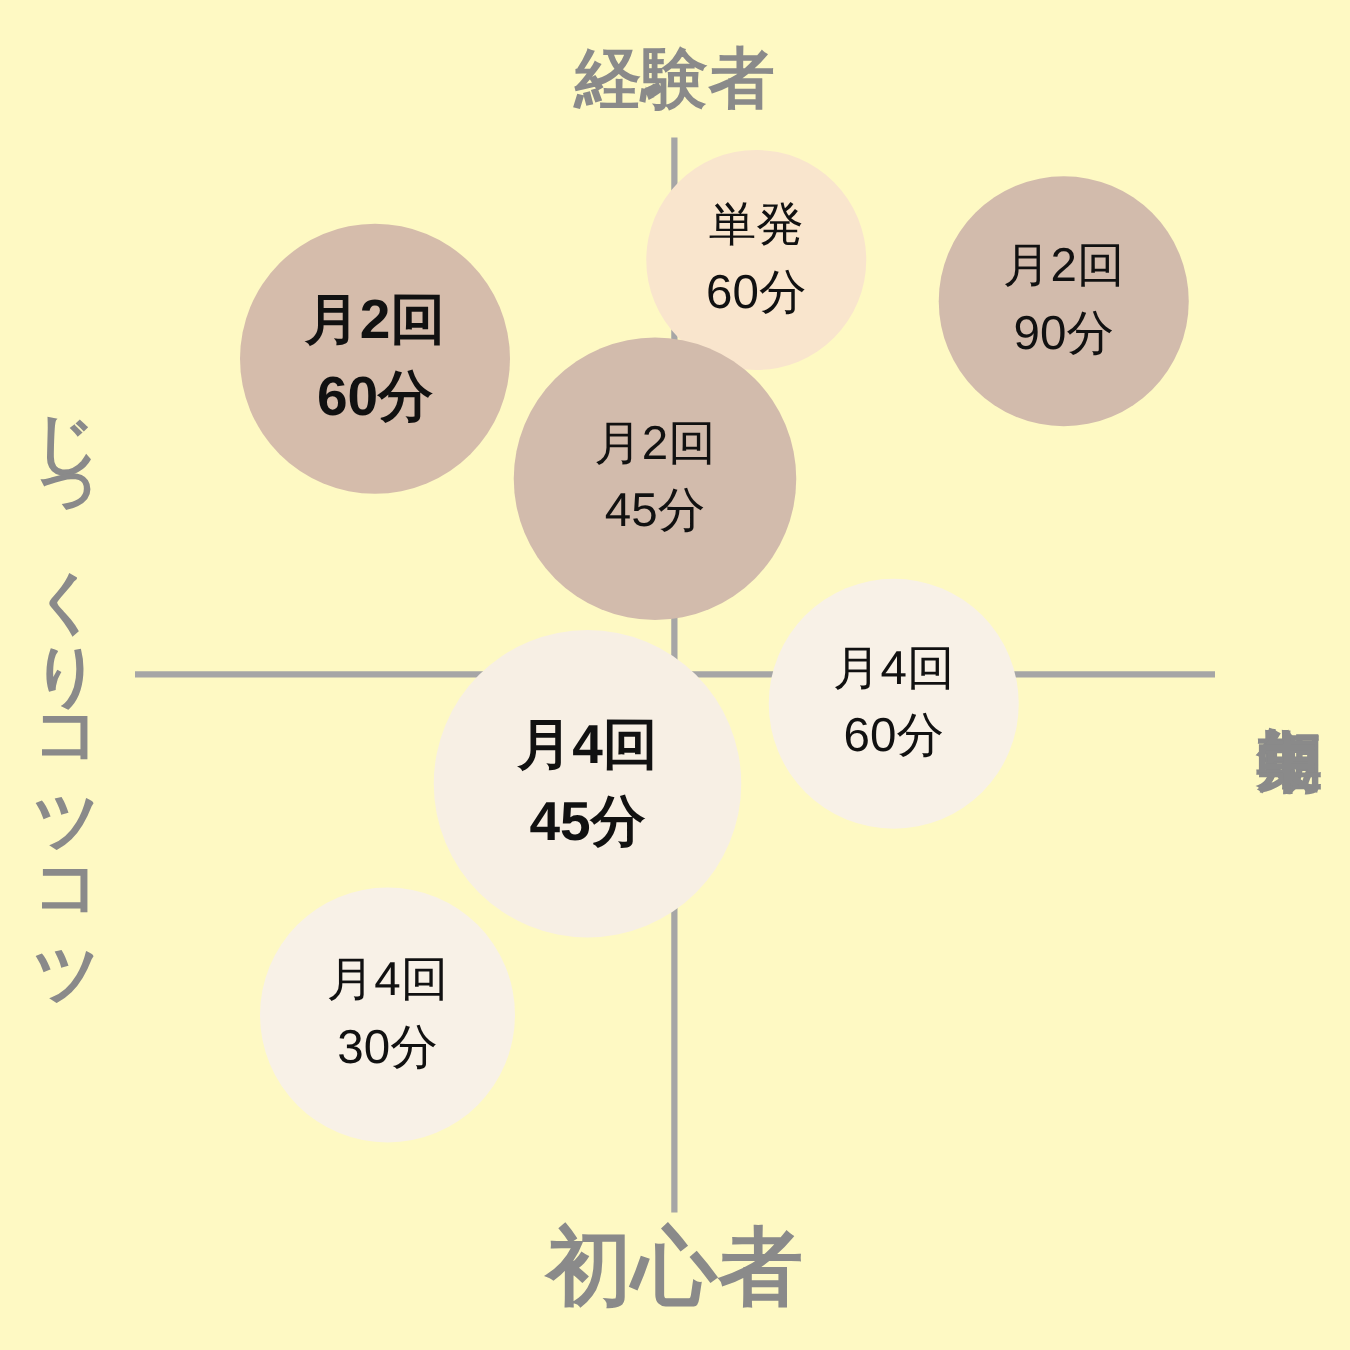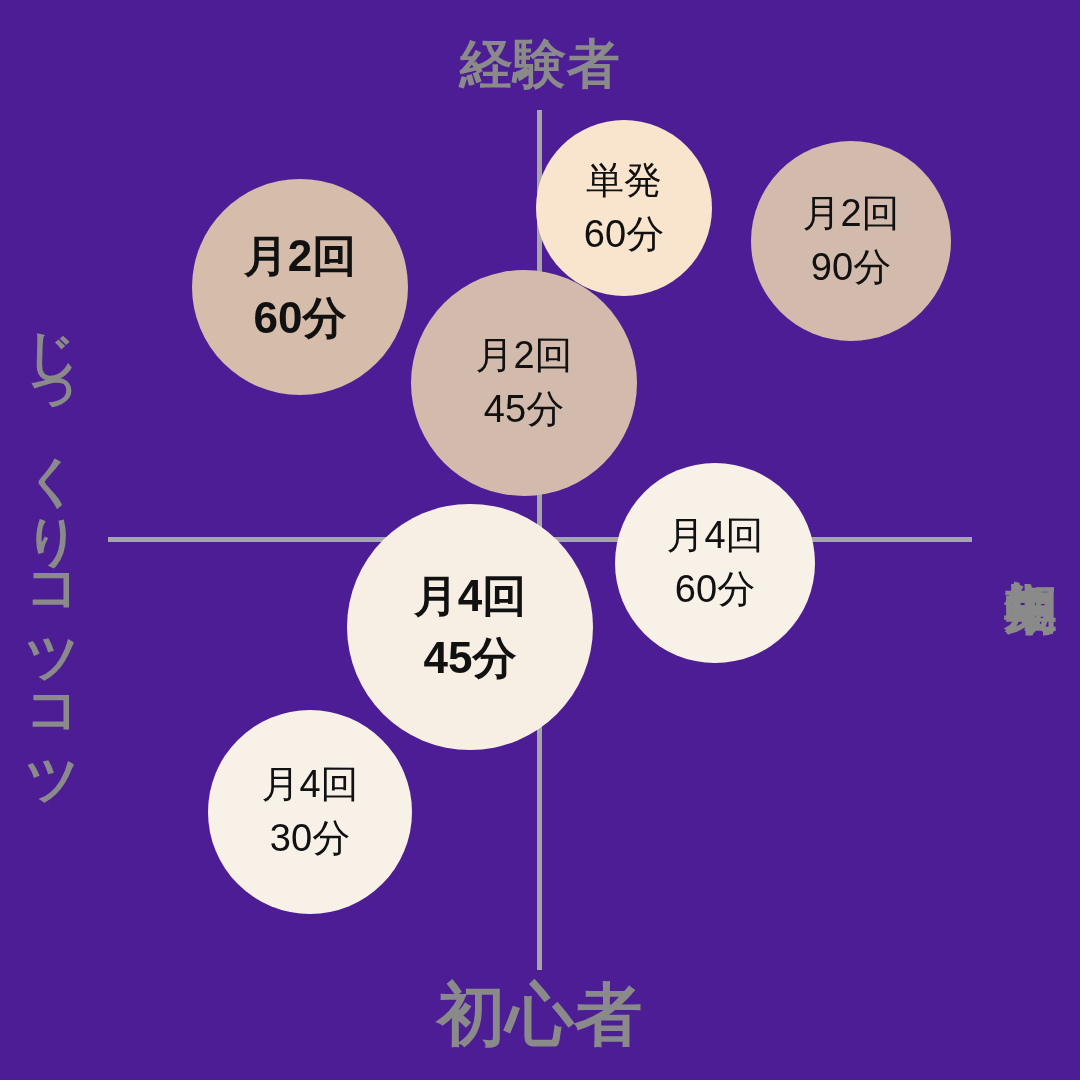--- a/index.html
+++ b/index.html
@@ -8,21 +8,21 @@
     padding: 0;
     background: #ffffff;
   }
   body {
     font-family: "Liberation Sans", "DejaVu Sans", sans-serif;
   }
   #stage {
     position: relative;
     width: 1080px;
     height: 1080px;
-    background: #4c1d95;
+    background: #fef9c3;
     overflow: hidden;
   }
 
   
   .axis {
     position: absolute;
     background: #a6a6a6;
   }
   .axis-v {
     left: 537px;
@@ -115,21 +115,21 @@
   <div class="axis-label axis-label-top">経験者</div>
   <div class="axis-label axis-label-bottom">初心者</div>
   <div class="axis-label axis-label-left">じっくりコツコツ</div>
   <div class="axis-label axis-label-right">短期集中</div>
 
   <div id="bubble-layer">
       <div class="bubble highlight" style="left: 192px; top: 179px; width: 216px; height: 216px; background: rgb(213, 188, 171);">
         <span class="line">月2回</span>
         <span class="line">60分</span>
       </div>
-      <div class="bubble normal" style="left: 536px; top: 120px; width: 176px; height: 176px; background: rgb(249, 229, 205);">
+      <div class="bubble normal" style="left: 517px; top: 120px; width: 176px; height: 176px; background: rgb(249, 229, 205);">
         <span class="line">単発</span>
         <span class="line">60分</span>
       </div>
       <div class="bubble normal" style="left: 751px; top: 141px; width: 200px; height: 200px; background: rgb(210, 187, 172);">
         <span class="line">月2回</span>
         <span class="line">90分</span>
       </div>
       <div class="bubble normal" style="left: 411px; top: 270px; width: 226px; height: 226px; background: rgb(210, 187, 172);">
         <span class="line">月2回</span>
         <span class="line">45分</span>

